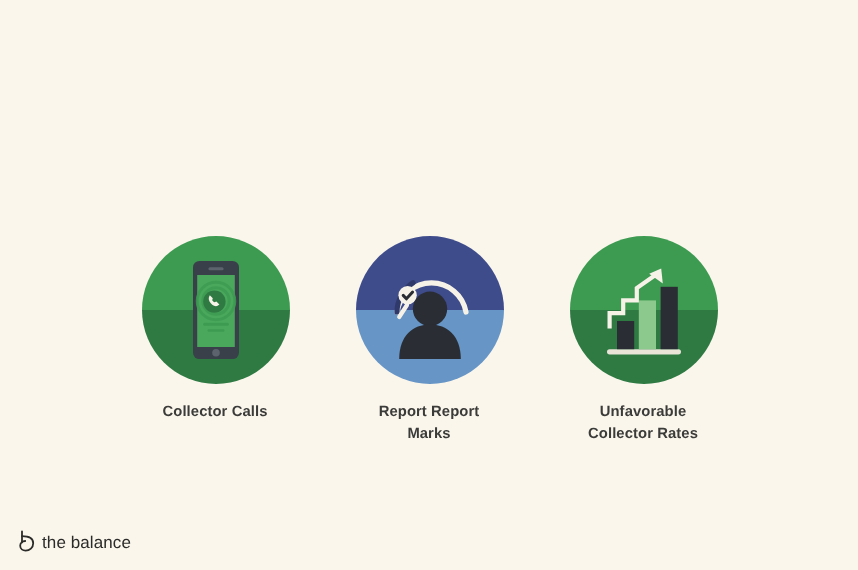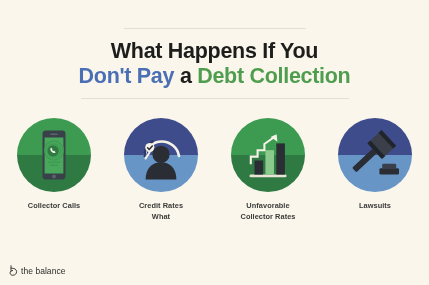--- a/index.html
+++ b/index.html
@@ -126,30 +126,20 @@
     font-size: 8.5px;
     color: #2b2b29;
     letter-spacing: 0.05px;
   }
 </style>
 </head>
 <body>
 
 <div id="infographic">
 
-  <div class="title-block">
-    <div class="rule rule-top"></div>
-    <div class="title-line title-line1">What Happens If You</div>
-    <div class="title-line title-line2">
-      <span class="tt-blue">Don't Pay</span>
-      <span class="tt-dark">a</span>
-      <span class="tt-green">Debt Collection</span>
-    </div>
-    <div class="rule rule-bottom"></div>
-  </div>
 
   <div class="icon-row">
 
     <div class="item">
       <div class="circle">
         <div class="half-top" style="background:#3d9b51"></div>
         <div class="half-bot" style="background:#2f7a43"></div>
         <svg viewBox="0 0 74 74">
 
           <rect x="25.5" y="12.5" width="23" height="49" rx="3.2" fill="#3a4049"></rect>
@@ -188,22 +178,22 @@
 
           <circle cx="25.8" cy="29.6" r="4.6" fill="#f6f2e8"></circle>
           <path d="M23.6 29.7l1.6 1.7 3.1-3.4" fill="none" stroke="#2a2d33" stroke-width="1.5" stroke-linecap="round" stroke-linejoin="round"></path>
 
           <circle cx="37" cy="36.4" r="8.6" fill="#2a2d33"></circle>
 
           <path d="M21.6 61.5 C21.6 49.8 28.5 44.2 37 44.2 C45.5 44.2 52.4 49.8 52.4 61.5 Z" fill="#2a2d33"></path>
         </svg>
       </div>
       <div class="caption">
-        <span>Credit Rates</span><br>
-        <span>What</span>
+        <span>Report Report</span><br>
+        <span>Marks</span>
       </div>
     </div>
 
     <div class="item">
       <div class="circle">
         <div class="half-top" style="background:#3d9b51"></div>
         <div class="half-bot" style="background:#2f7a43"></div>
         <svg viewBox="0 0 74 74">
 
           <rect x="18.5" y="56.6" width="37" height="2.6" rx="1.3" fill="#e9e4d7"></rect>
@@ -216,41 +206,20 @@
 
           <path d="M45.6 16.3 L46.4 23.7 L39.6 18.9 Z" fill="#f6f2e8"></path>
         </svg>
       </div>
       <div class="caption">
         <span>Unfavorable</span><br>
         <span>Collector Rates</span>
       </div>
     </div>
 
-    <div class="item">
-      <div class="circle">
-        <div class="half-top" style="background:#3f4c8c"></div>
-        <div class="half-bot" style="background:#6695c6"></div>
-        <svg viewBox="0 0 74 74">
-          <g transform="rotate(-43 37 37)">
-
-            <rect x="11.5" y="30.8" width="28" height="6.2" rx="1.2" fill="#2a2d33"></rect>
-
-            <rect x="39.4" y="23.2" width="19.4" height="21.4" rx="1.6" fill="#3a3f49"></rect>
-
-            <rect x="39.4" y="23.2" width="4.1" height="21.4" fill="#20242b"></rect>
-            <rect x="54.7" y="23.2" width="4.1" height="21.4" fill="#20242b"></rect>
-          </g>
-
-          <rect x="41.4" y="50.2" width="19.6" height="6.4" rx="1.4" fill="#2a2d33"></rect>
-          <rect x="44.2" y="45.8" width="14" height="5" rx="1.3" fill="#3a3f49"></rect>
-        </svg>
-      </div>
-      <div class="caption">Lawsuits</div>
-    </div>
 
   </div>
 
   <div class="footer">
     <svg class="footer-mark" viewBox="0 0 9 11">
       <path d="M2 0.7 L2 6.2" stroke="#2b2b29" stroke-width="0.9" fill="none" stroke-linecap="round"></path>
       <path d="M2 3.1 C5.4 3.1 7.6 4.3 7.6 6.6 C7.6 8.9 5.8 10.3 3.8 10.3 C2.4 10.3 1.1 9.4 1.1 7.9 C1.1 6.5 2.2 5.5 3.6 5.5" stroke="#2b2b29" stroke-width="0.9" fill="none" stroke-linecap="round"></path>
     </svg>
     <span class="footer-text">the balance</span>
   </div>

